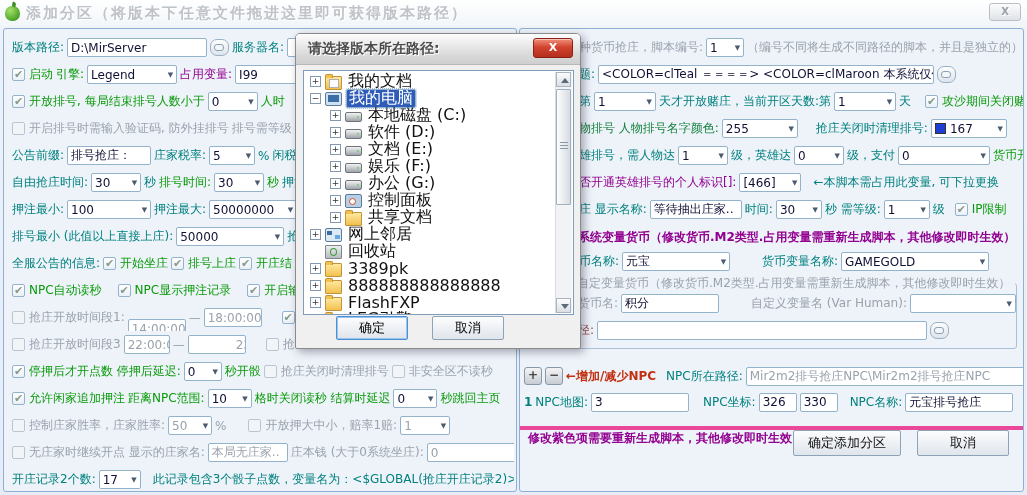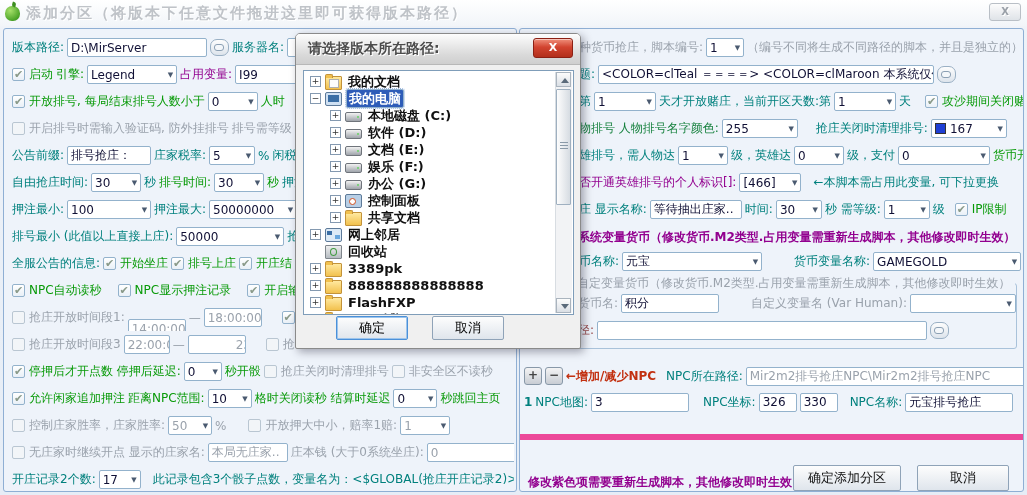--- a/index.html
+++ b/index.html
@@ -40,42 +40,42 @@
   
   .chk{display:inline-flex;align-items:center;gap:4px;flex:none;}
   .cbox{width:13px;height:13px;box-sizing:border-box;border:1px solid #93b2cc;border-radius:2px;flex:none;
         background:linear-gradient(#ffffff,#e9f0f7);text-align:center;line-height:11px;font-size:11px;color:#8a9a8a;}
   .cbox.off{border-color:#b9c6d2;background:#f2f5f8;color:transparent;}
   
   .sys-header{height:22px;line-height:22px;padding-left:58px;margin-top:3px;font-weight:bold;white-space:nowrap;overflow:hidden;}
   .custom{border:1px solid #a9c2da;border-radius:3px;margin:8px 6px 0 6px;position:relative;padding:6px 0 4px 0;}
   .custom .legend{position:absolute;top:-9px;left:46px;background:#eef3fa;padding:0 4px;color:#9aa2ac;white-space:nowrap;}
   #rowsNpc{margin-top:14px;}
-  .footer{position:absolute;left:0;bottom:0;width:100%;height:57px;border-top:6px solid #ec4899;
-        display:flex;align-items:flex-end;box-sizing:border-box;padding:0 14px 0 8px;}
+  .footer{position:absolute;left:0;bottom:8px;width:100%;height:57px;border-top:4px solid #ec4899;
+        display:flex;align-items:flex-start;box-sizing:border-box;padding:0 14px 0 8px;}
   .footer .note{font-weight:bold;}
   .btn{height:26px;border:1px solid #8fa3b8;border-radius:2px;background:linear-gradient(#fdfdfd,#dfe5ec);
        font-family:inherit;font-size:13px;color:#111;padding:0 14px;}
   .footer .btn{margin-left:16px;min-width:92px;}
   
   .dialog{position:absolute;left:295px;top:33px;width:286px;height:316px;z-index:10;
         background:#f0f0f0;border:1px solid #8a8a8a;border-radius:5px 5px 2px 2px;
         box-shadow:3px 3px 8px rgba(40,40,60,.4);box-sizing:border-box;}
   .dlg-title{height:30px;border-radius:4px 4px 0 0;background:linear-gradient(#fdfdfd,#d9d9d9 70%,#cfcfcf);
         display:flex;align-items:center;border-bottom:1px solid #b8b8b8;}
   .dlg-title .txt{font-size:14px;font-weight:bold;color:#4c4c4c;padding-left:12px;text-shadow:1px 1px 0 #fff;}
   .dlg-close{position:absolute;top:4px;right:7px;width:38px;height:18px;border:1px solid #8c2014;border-radius:3px;
         background:linear-gradient(#f0907c,#d24430 45%,#b22f1c);color:#fff;font-size:11px;font-weight:bold;
         text-align:center;line-height:17px;box-shadow:inset 0 1px 0 rgba(255,255,255,.5);}
   .tree{position:absolute;left:7px;top:36px;width:271px;height:245px;background:#fff;border:1px solid #7f9db9;
         overflow:hidden;box-sizing:border-box;padding-top:2px;}
   .trow{height:17px;display:flex;align-items:center;gap:4px;white-space:nowrap;}
   .exp{width:11px;height:11px;box-sizing:border-box;border:1px solid #8499b0;background:#fff;flex:none;
        font-size:9px;line-height:9px;text-align:center;color:#333;}
-  .tlabel{padding:0 2px;font-size:13px;color:#111;font-weight:bold;}
+  .tlabel{padding:0 2px;font-size:16px;color:#111;}
   .tlabel.sel{background:#2e5cb8;color:#fff;outline:1px dotted #9db8e0;}
   .ico{width:15px;height:12px;flex:none;position:relative;}
   .ico.folder,.ico.mydocs{background:linear-gradient(#ffe9a0,#f2c14e);border:1px solid #c3933a;border-radius:1px;margin-top:2px;}
   .ico.folder::before,.ico.mydocs::before{content:"";position:absolute;top:-3px;left:-1px;width:6px;height:3px;
         background:#f2c14e;border:1px solid #c3933a;border-bottom:none;border-radius:2px 2px 0 0;}
   .ico.mydocs::after{content:"";position:absolute;left:3px;top:2px;width:8px;height:7px;background:#fdfdfd;border:1px solid #b0b0b0;}
   .ico.mycomputer{background:#cfe0f2;border:1px solid #5d7a99;border-radius:2px;}
   .ico.mycomputer::before{content:"";position:absolute;left:2px;top:2px;right:2px;bottom:3px;background:#3a6ea5;}
   .ico.drive{height:8px;margin-top:3px;background:linear-gradient(#f2f2f2,#9fa4ab);border:1px solid #6f747b;border-radius:2px;}
   .ico.drive::after{content:"";position:absolute;right:2px;top:3px;width:2px;height:2px;background:#7fd07f;}
@@ -434,21 +434,21 @@
           <span class="cbox">✔</span>
           <span style="color: rgb(8, 154, 8);">IP限制</span>
         </span>
       </div>
     </div>
   <div class="sys-header" style="color:#92008f;">系统变量货币（修改货币.M2类型.占用变量需重新生成脚本，其他修改即时生效）</div>
   <div id="rowSys">
       <div class="row">
         <span class="sp" style="width: 52px;"></span>
         <span class="lbl" style="color: rgb(0, 128, 125);">币名称:</span>
-        <span class="sel" style="width: 140px;">
+        <span class="sel" style="width: 108px;">
           <span>元宝</span>
           <span class="ar">▼</span>
         </span>
         <span class="sp" style="width: 26px;"></span>
         <span class="lbl" style="color: rgb(0, 128, 125);">货币变量名称:</span>
         <span class="sel" style="width: 148px;">
           <span>GAMEGOLD</span>
           <span class="ar">▼</span>
         </span>
       </div>

